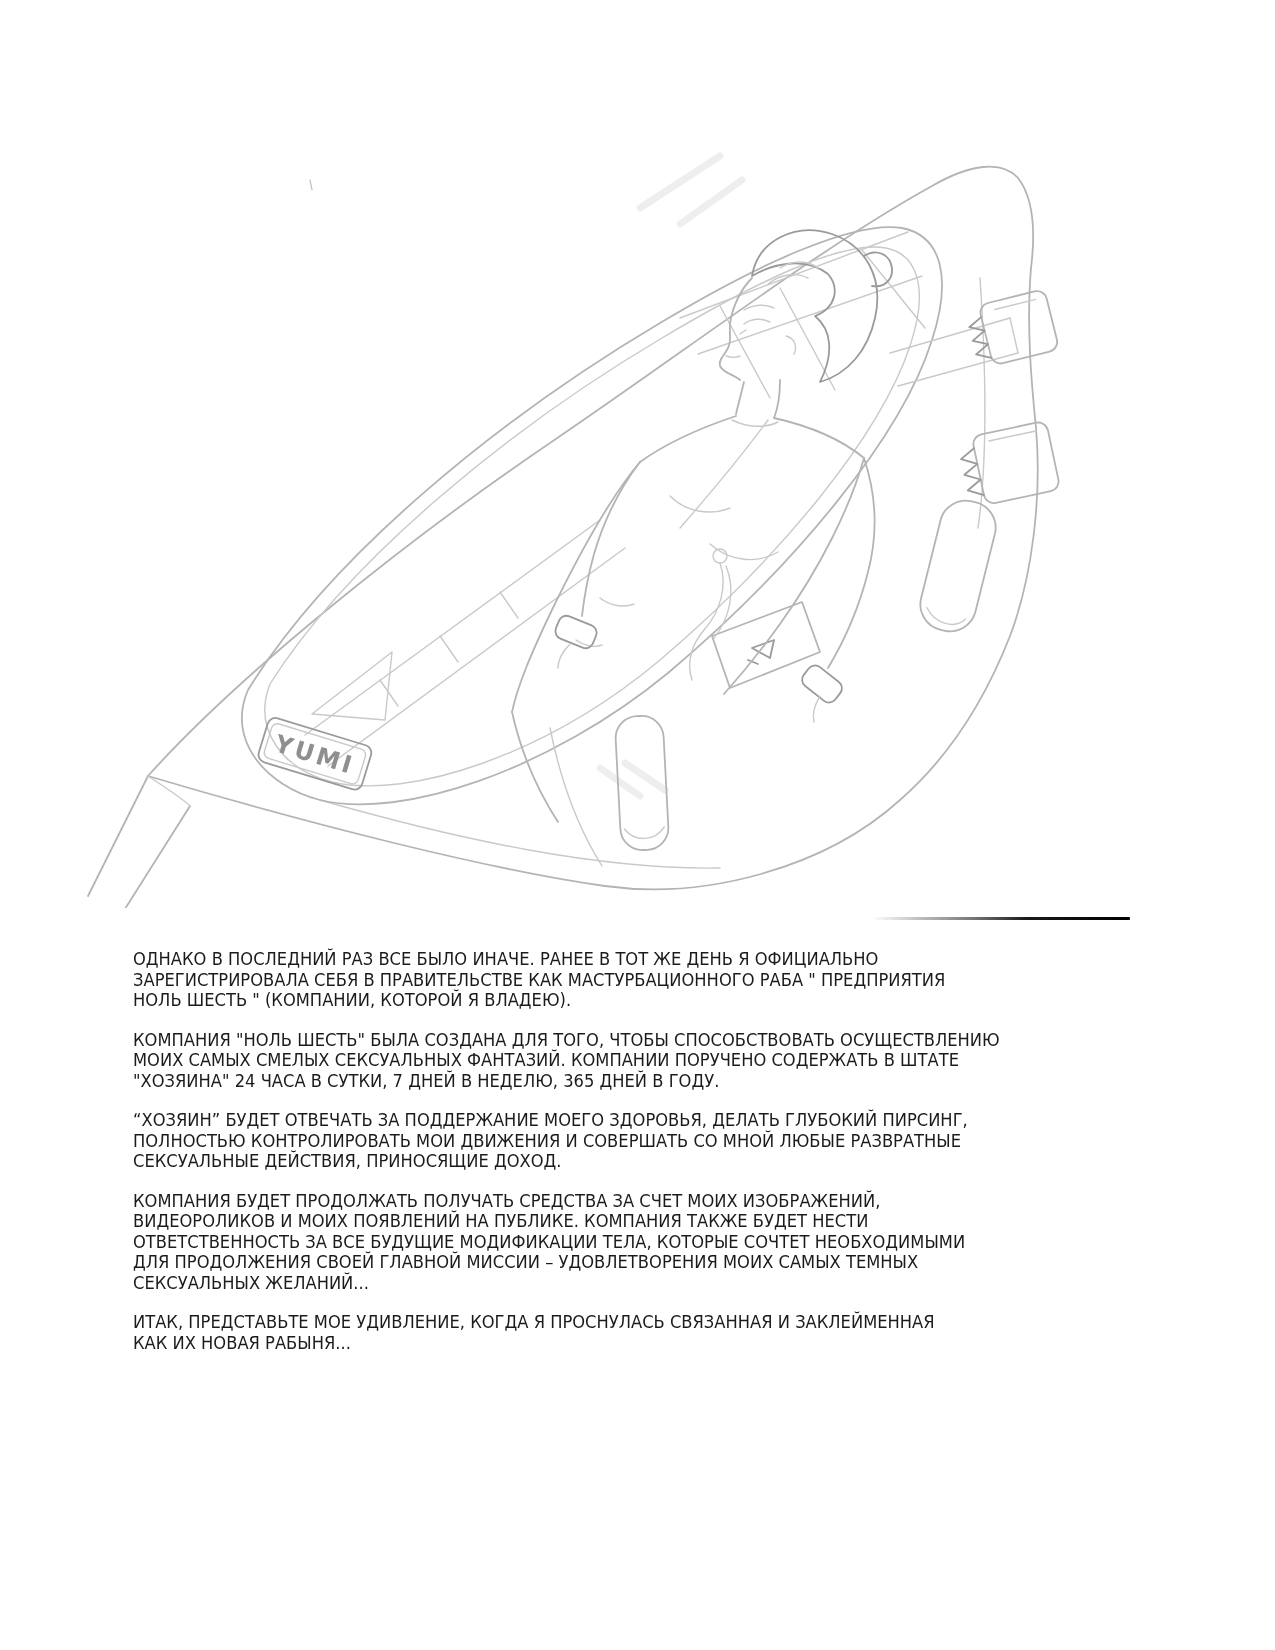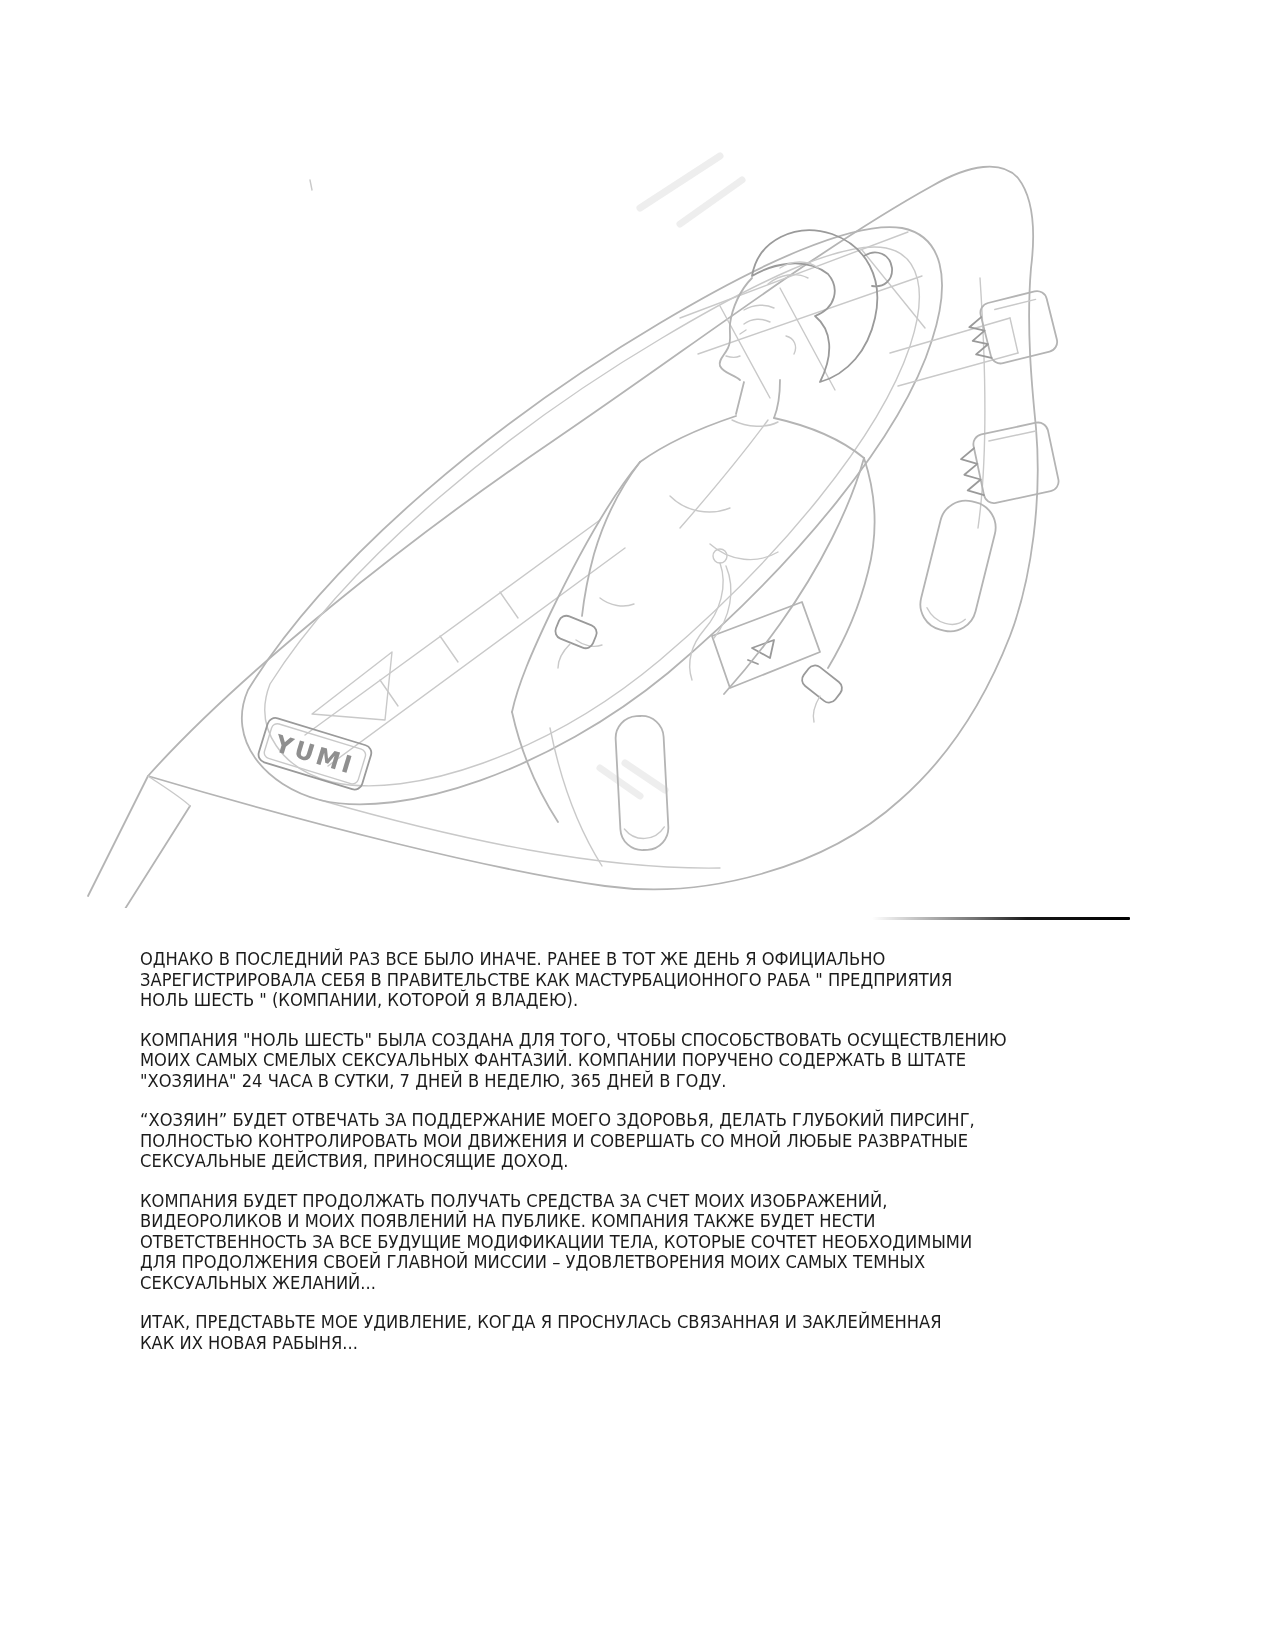--- a/index.html
+++ b/index.html
@@ -27,21 +27,21 @@
   }
   .divider {
     position: absolute;
     left: 872px; top: 917px;
     width: 258px; height: 3px;
     background: linear-gradient(to right, rgba(0,0,0,0) 0%, rgba(0,0,0,0.55) 40%, rgba(0,0,0,0.9) 60%, #000 100%);
     border-radius: 1px;
   }
   .story {
     position: absolute;
-    left: 140px; top: 949px;
+    left: 133px; top: 949px;
     width: 1060px;
   }
   .para {
     font-family: "DejaVu Sans", sans-serif;
     font-size: 17px;
     line-height: 20.5px;
     letter-spacing: 0px;
     color: #1b1b1b;
     white-space: pre;
     transform: scaleX(0.96);

